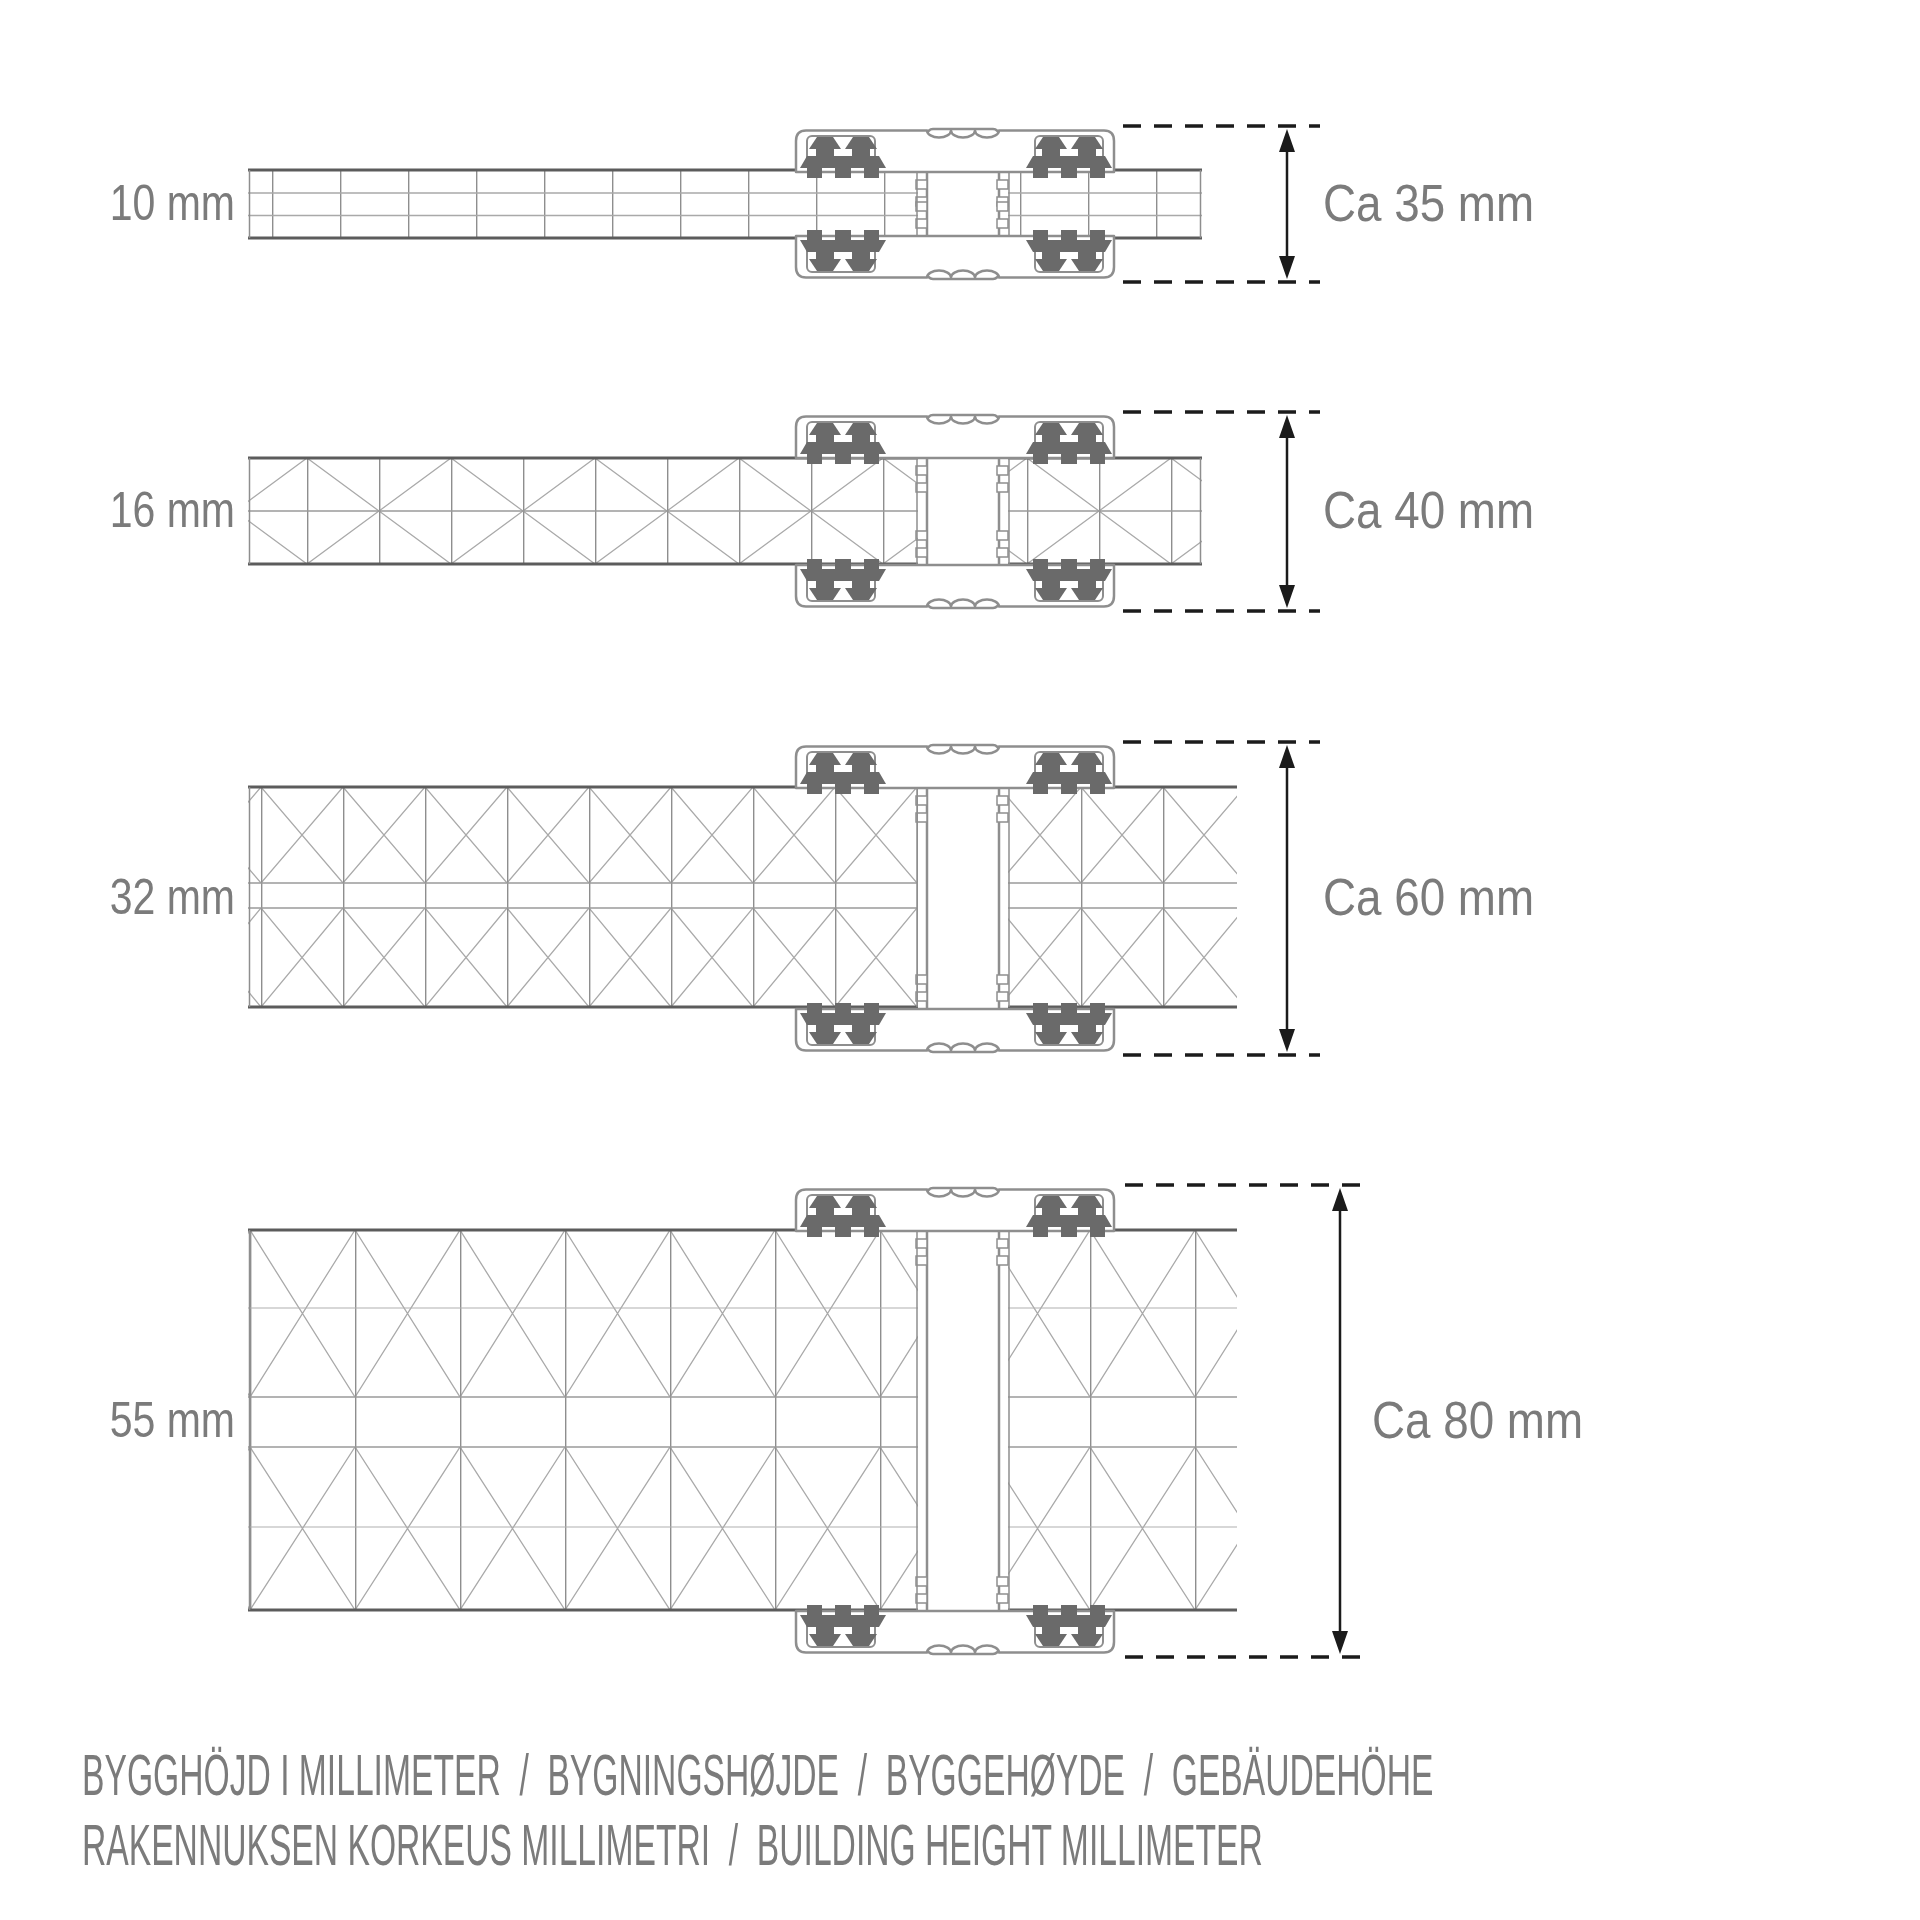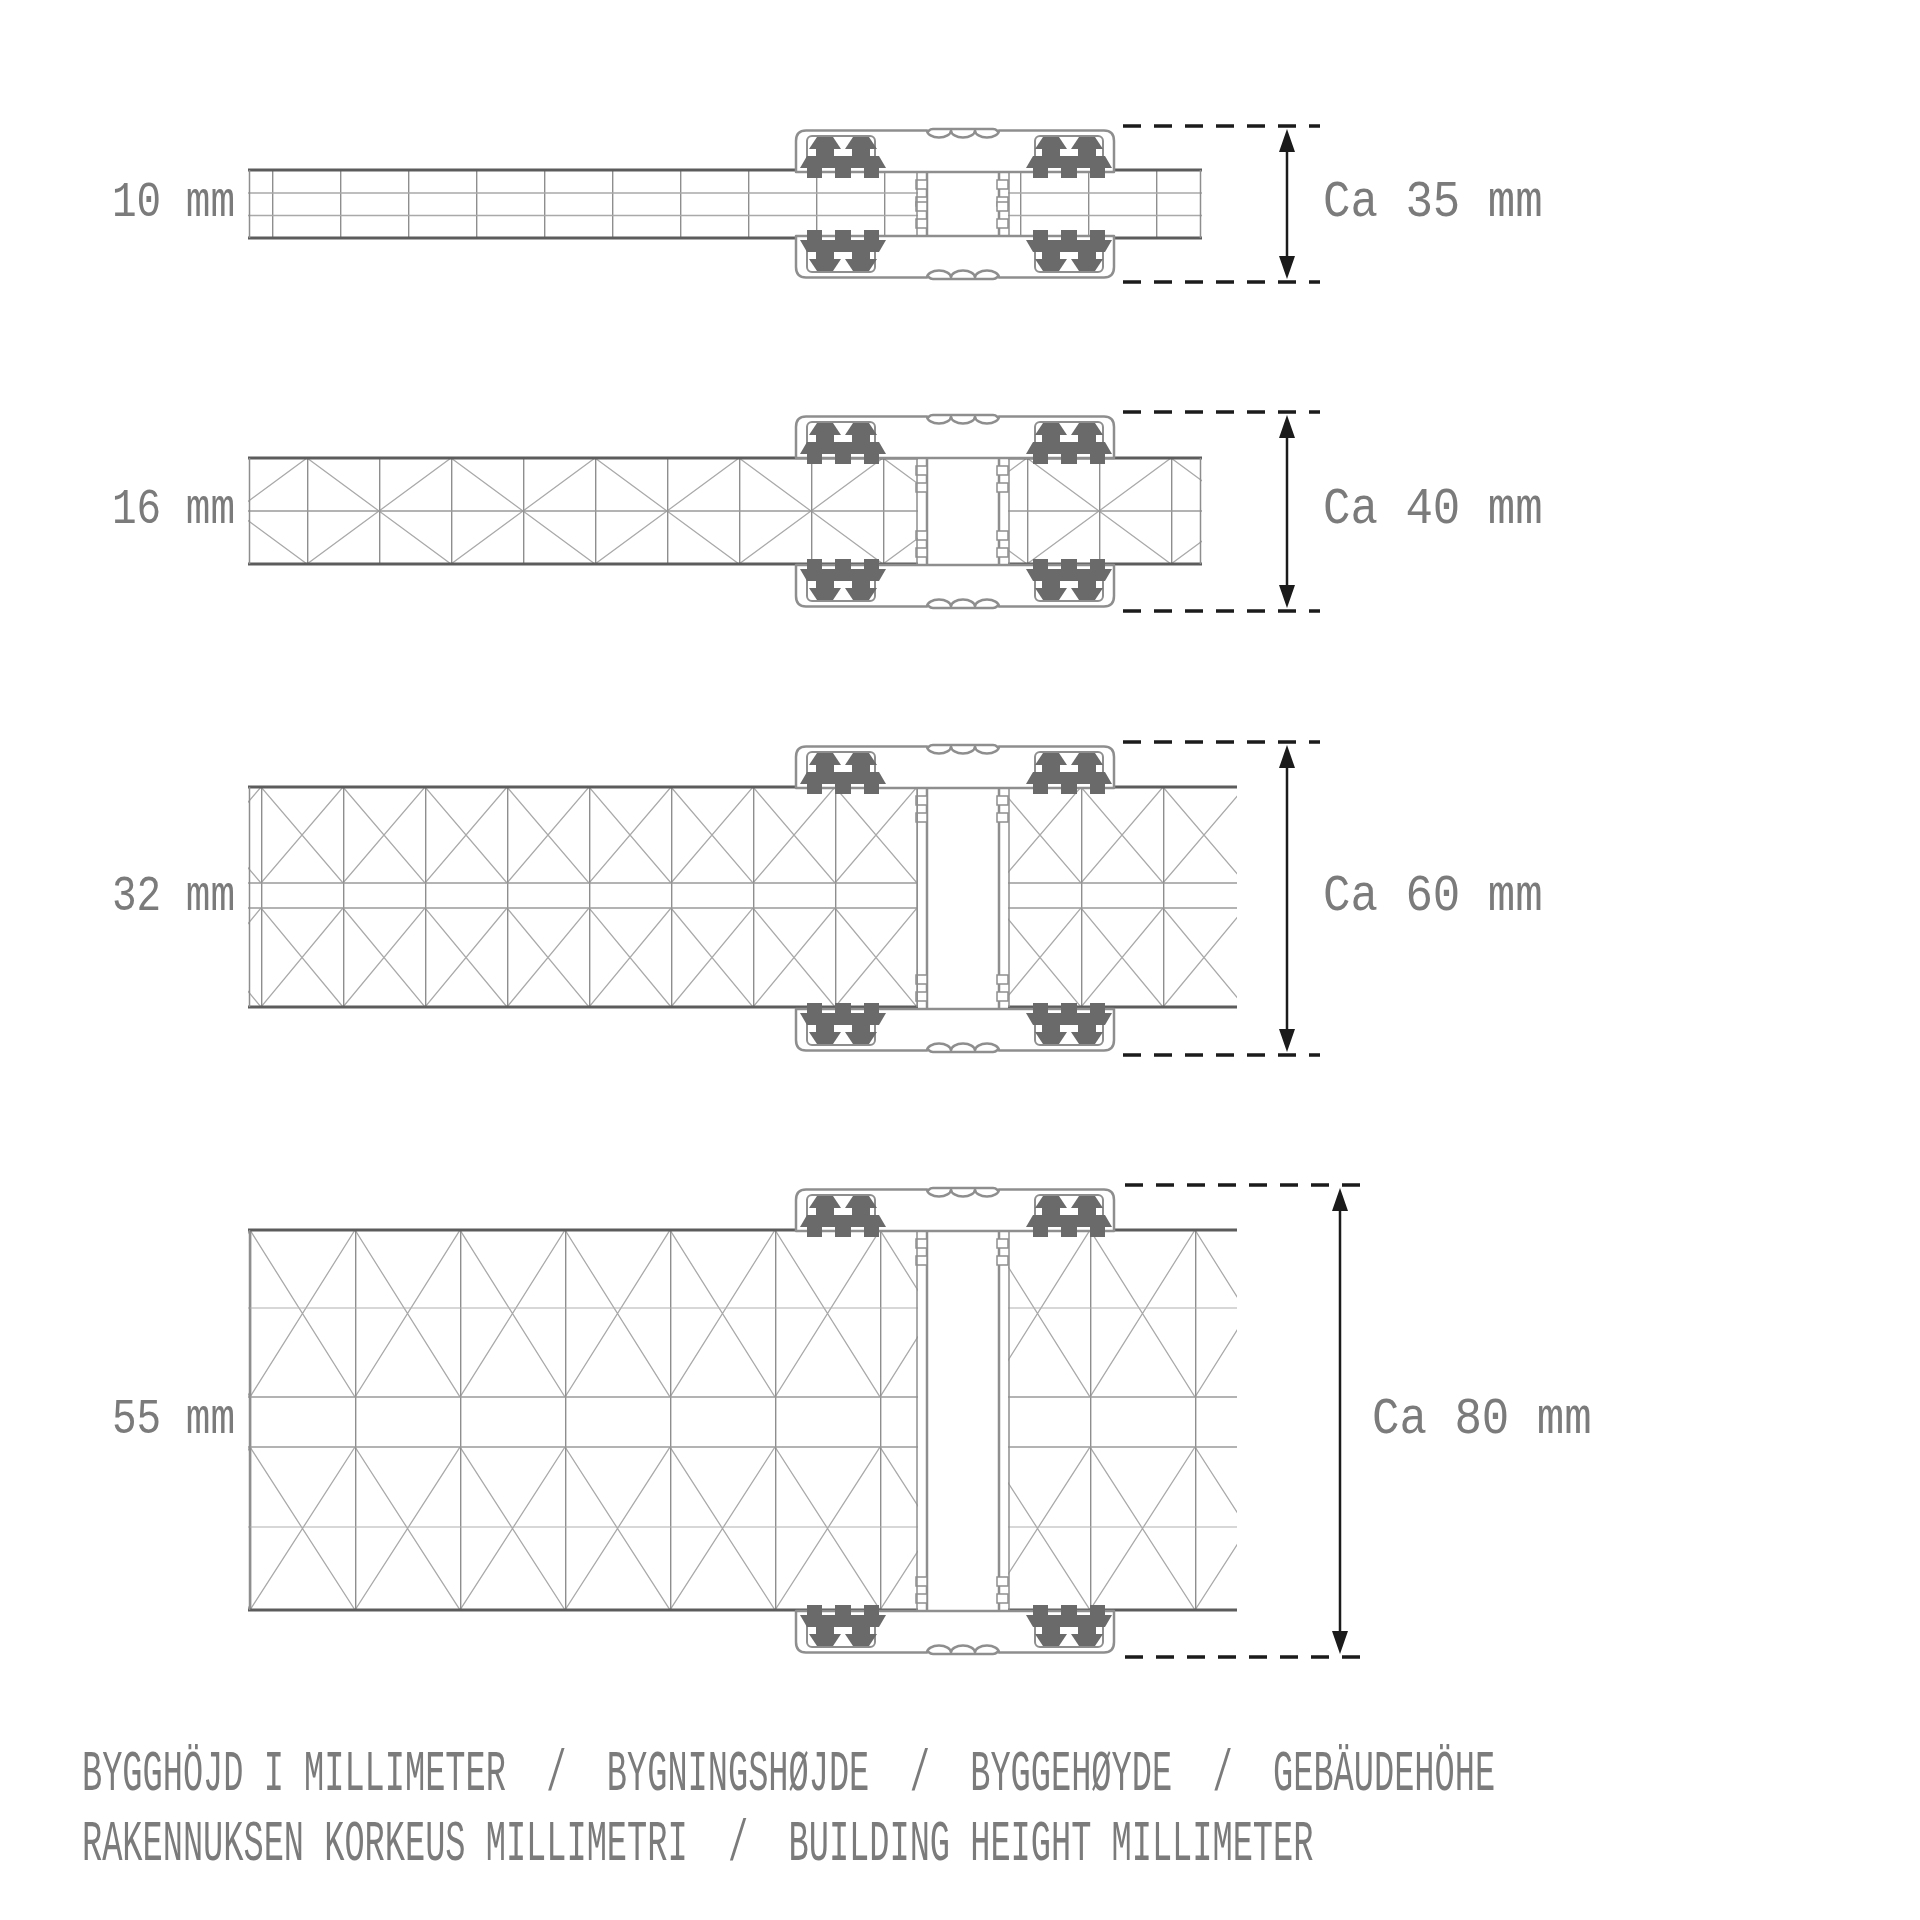--- a/index.html
+++ b/index.html
@@ -1,17 +1,17 @@
 <!DOCTYPE html>
 <html><head>
 <meta charset="utf-8">
 <style>
   html,body{margin:0;padding:0;background:#ffffff;}
   .stage{position:relative;width:1918px;height:1920px;background:#ffffff;overflow:hidden;
-         font-family:Liberation Mono, monospace;}
+         font-family:Liberation Sans, sans-serif;}
   .art{position:absolute;left:0;top:0;}
   .lbl{position:absolute;color:#7b7b7b;line-height:1;white-space:pre;}
   .thickness-label{width:235px;left:0;text-align:right;font-size:50px;
 etter-spacing:0;transform:scaleX(.82);transform-origin:right center;}
   .height-label{font-size:52px;transform:scaleX(.88);transform-origin:left center;}
   .footer-line{left:82px;font-size:58px;letter-spacing:0;transform:scaleX(.58);transform-origin:left top;}
 </style>
 </head>
 <body>
 

